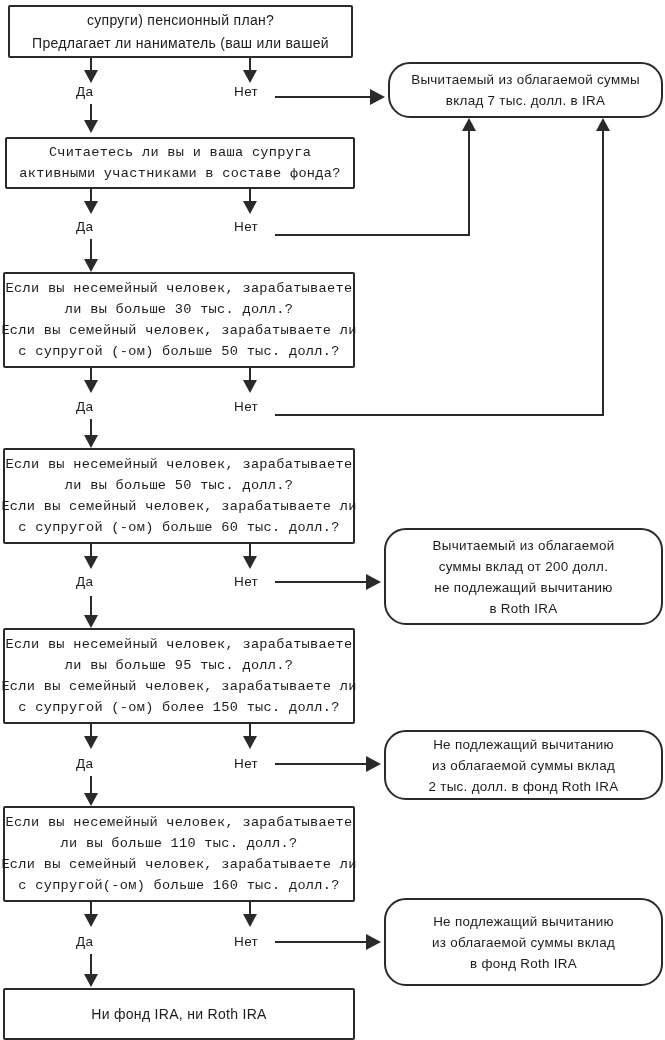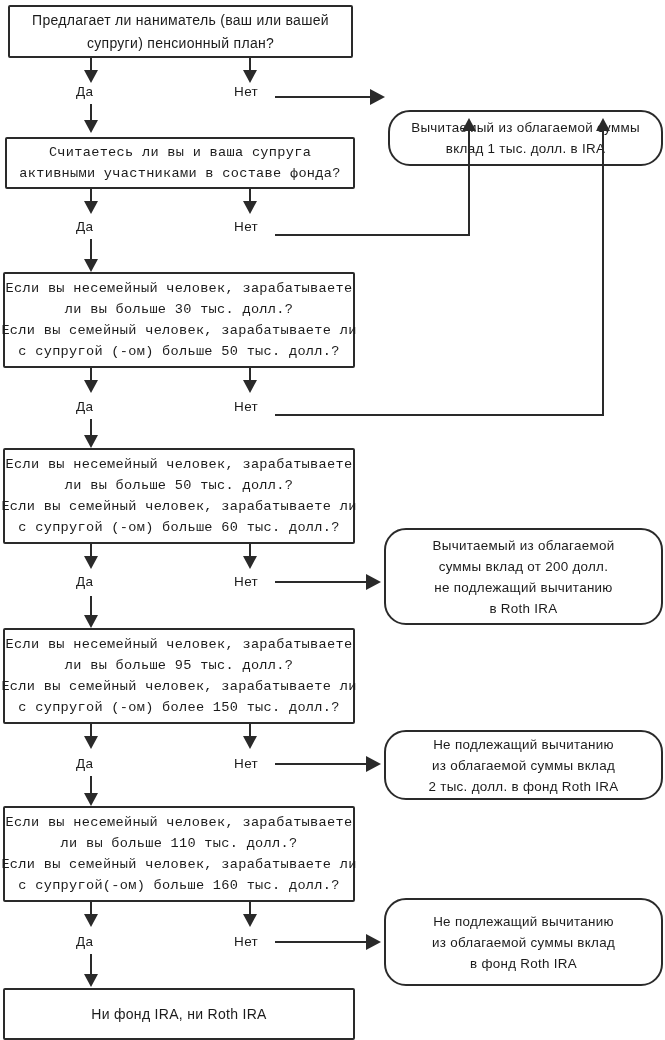--- a/index.html
+++ b/index.html
@@ -86,27 +86,27 @@
     border-bottom:8px solid transparent;
     border-left:15px solid #2a2a2a;
   }
 </style>
 </head>
 <body>
 
 <div id="chart">
 
   <div class="node rect q1" style="left:8px;top:5px;width:345px;height:53px;">
+    <span class="line">супруги) пенсионный план?</span>
     <span class="line">Предлагает ли наниматель (ваш или вашей</span>
-    <span class="line">супруги) пенсионный план?</span>
-  </div>
-
-  <div class="node round r1 res" style="left:388px;top:62px;width:275px;height:56px;margin-top:48px;">
+  </div>
+
+  <div class="node round r1 res" style="left:388px;top:62px;width:275px;height:56px;">
     <span class="line">Вычитаемый из облагаемой суммы</span>
-    <span class="line">вклад 1 тыс. долл. в IRA</span>
+    <span class="line">вклад 7 тыс. долл. в IRA</span>
   </div>
 
   <div class="node rect q" style="left:5px;top:137px;width:350px;height:52px;">
     <span class="line">Считаетесь ли вы и ваша супруга</span>
     <span class="line">активными участниками в составе фонда?</span>
   </div>
 
   <div class="node rect q" style="left:3px;top:272px;width:352px;height:96px;">
     <span class="line">Если вы несемейный человек, зарабатываете</span>
     <span class="line">ли вы больше 30 тыс. долл.?</span>

